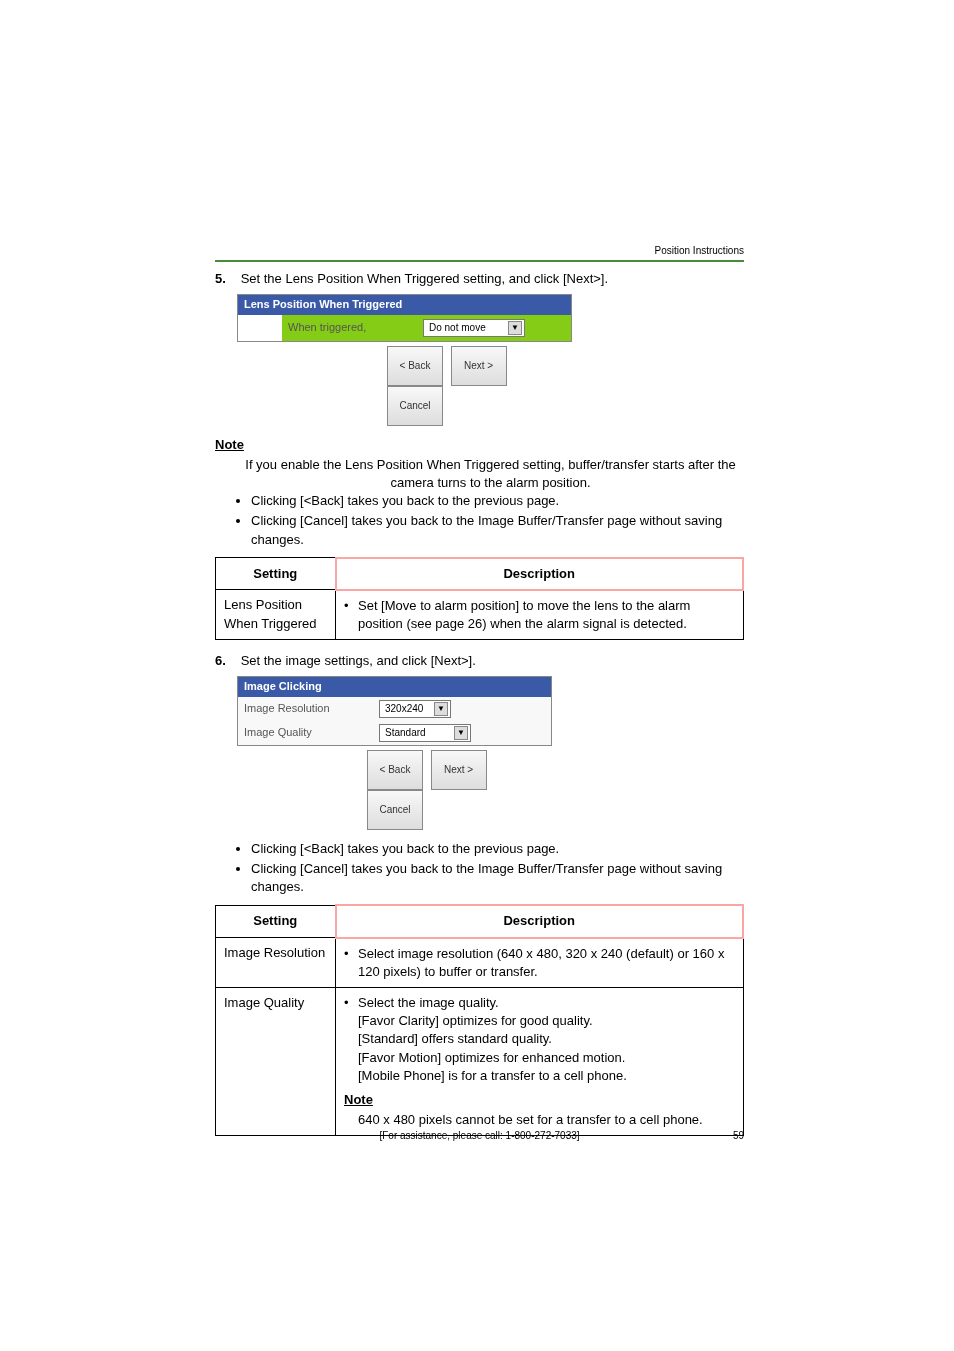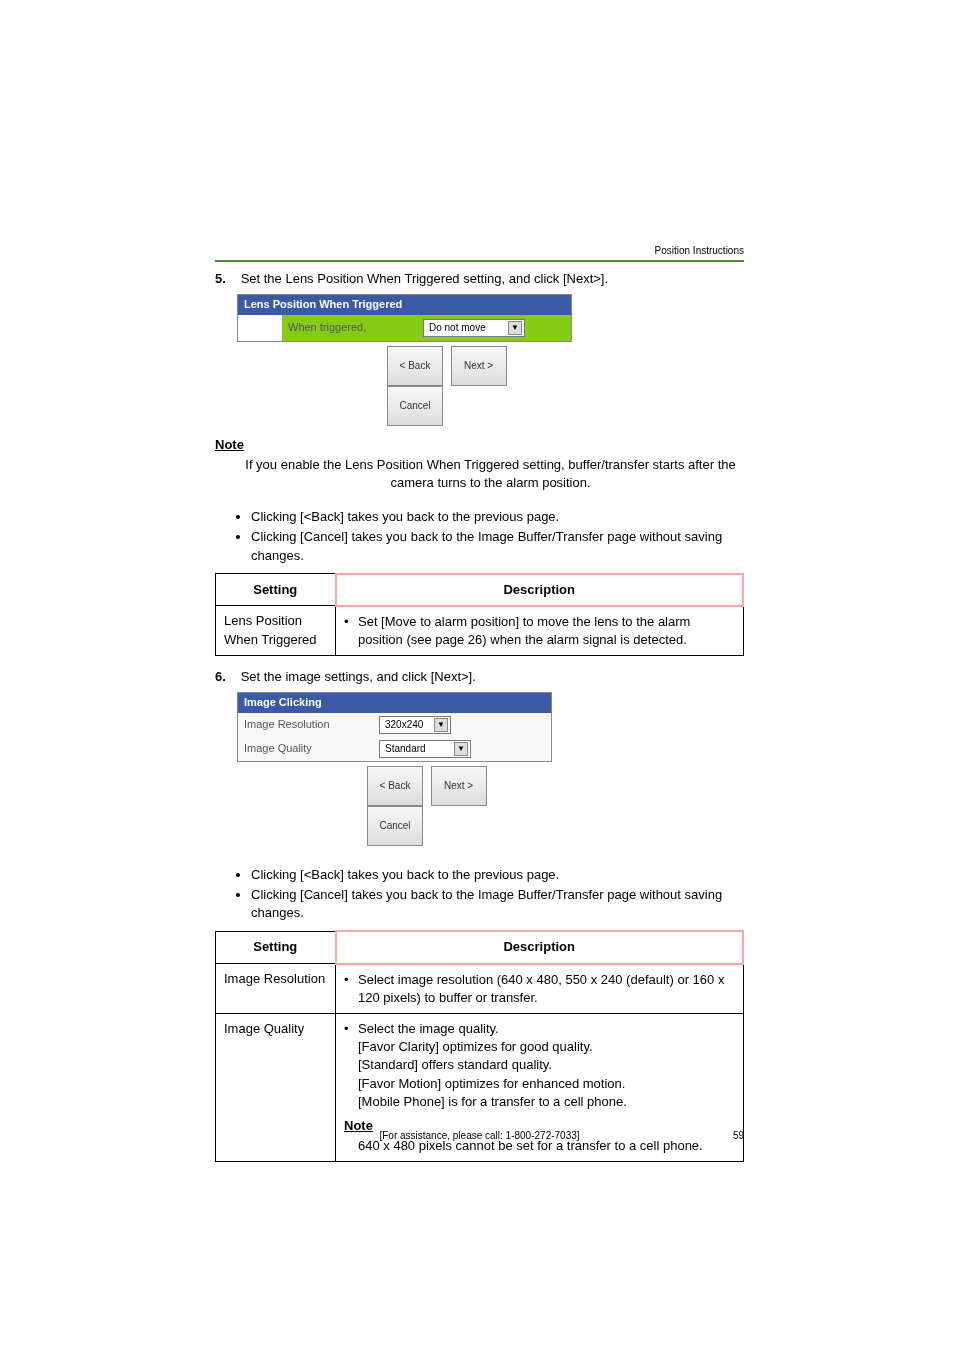--- a/index.html
+++ b/index.html
@@ -34,21 +34,21 @@
     margin-top: 30px;
     font-size: 13px;
     line-height: 1.4;
   }
   ol.main { list-style: none; padding: 0; margin: 0; }
   ol.main > li { margin-bottom: 12px; }
   .num { font-weight: bold; display:inline-block; width: 22px; vertical-align: top;}
   .step-text { display: inline; }
   .note-title { text-decoration: underline; font-weight: bold; margin-top: 6px; }
   .note-body { margin-left: 22px; margin-top: 2px; text-align: center; }
-  ul.bullets { list-style: disc; padding-left: 36px; margin: 16px 0 8px 0; }
+  ul.bullets { list-style: disc; padding-left: 36px; margin: 0 0 8px 0; }
   ul.bullets li { margin-bottom: 2px; }
 
   .panel-wrap { margin: 6px 0 6px 22px; }
 
   .panel1 {
     width: 335px;
     border: 1px solid #888;
     font-size: 11px;
   }
   .panel1 .bar {
@@ -254,21 +254,21 @@
           <tbody>
               <tr>
             <th class="r1">Setting</th>
             <th>Description</th>
           </tr>
           <tr>
             <td class="first">Image Resolution</td>
             <td>
               <div class="cell-bullet">
                 <div class="dot">•</div>
-                <div class="btxt">Select image resolution (640 x 480, 550 x 240 (default) or 160 x 120 pixels) to buffer or transfer.</div>
+                <div class="btxt">Select image resolution (640 x 480, 320 x 240 (default) or 160 x 120 pixels) to buffer or transfer.</div>
               </div>
             </td>
           </tr>
           <tr>
             <td class="first">Image Quality</td>
             <td>
               <div class="cell-bullet">
                 <div class="dot">•</div>
                 <div class="btxt">
                   <div>Select the image quality.</div>

